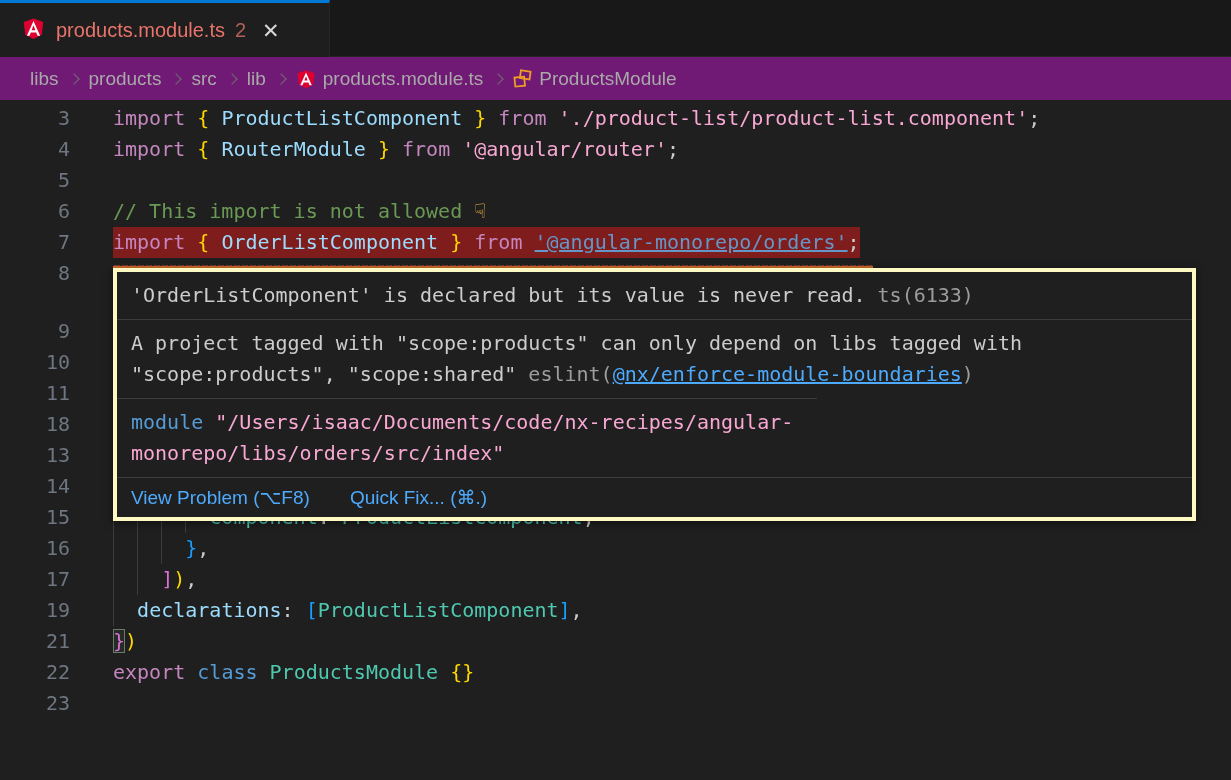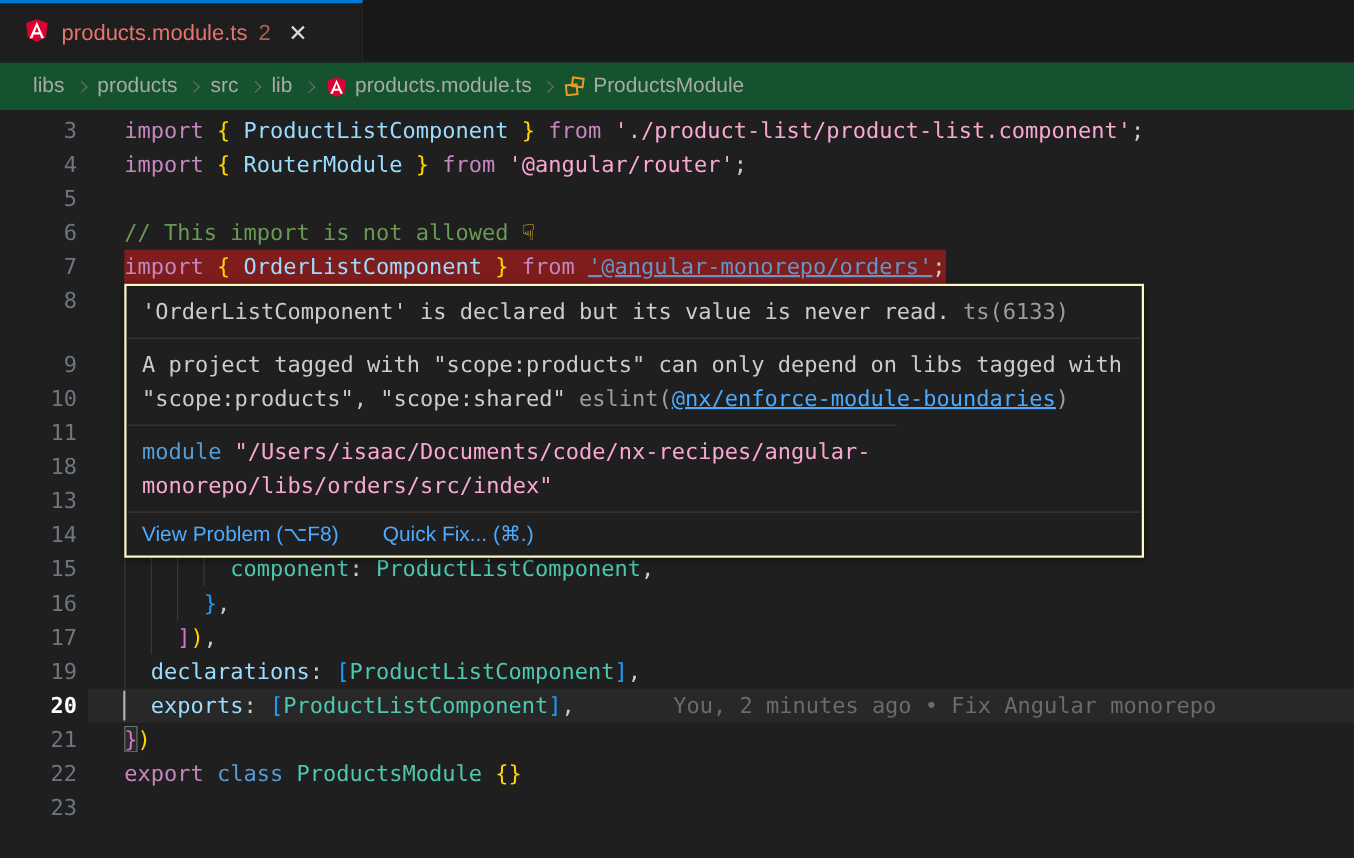--- a/index.html
+++ b/index.html
@@ -14,21 +14,21 @@
   .tab {
     position:absolute; left:0; top:0; width:330px; height:57px; background:#1e1e1e;
     border-top:3px solid var(--accent); border-right:1px solid #252525;
     display:flex; align-items:center; padding:0 14px 0 22px; cursor:pointer;
   }
   .tab-label { color:#e8746c; font-size:20px; margin-left:11px; }
   .tab-badge { color:#b26059; font-size:20px; margin-left:10px; }
   .tab-close { color:#d7d7d7; font-size:21px; margin-left:16px; cursor:pointer; line-height:1; }
 
   
-  .breadcrumbs { position:absolute; left:0; top:57px; width:100%; height:43px; background:#14532d;
+  .breadcrumbs { position:absolute; left:0; top:57px; width:100%; height:43px; background:#701a75;
     display:flex; align-items:center; padding-left:30px; color:#a9a9a9; font-size:19px; }
   .crumb { display:flex; align-items:center; cursor:pointer; }
   .crumb-sep { width:8px; height:8px; border-right:1.6px solid #6e6e6e; border-top:1.6px solid #6e6e6e;
     transform:rotate(45deg); margin:0 11px 0 11px; flex:none; }
   .crumb .ic { margin-right:7px; display:flex; align-items:center; }
 
   
   .editor { position:absolute; left:0; top:100px; width:100%; height:680px;
     font-family:"DejaVu Sans Mono","Liberation Mono",monospace; font-size:20px; }
   .row { position:relative; height:31px; }
@@ -53,22 +53,22 @@
   .tok-b2   { color:#da70d6; }
   .tok-b2m  { color:#da70d6; box-shadow:inset 0 0 0 1px #6a7a6a; background:rgba(90,130,90,0.12); }
   .tok-b3   { color:#179fff; }
   .tok-p    { color:#cccccc; }
   .tok-emoji{ color:#f0b73f; font-family:"DejaVu Sans",sans-serif; }
 
   .hl { background:#7f1d1d; }
   .squiggle { position:absolute; left:113px; top:25px; width:760px; height:7px; }
 
   
-  .hover-widget { position:absolute; left:113px; top:258px; width:927px; background:#1f1f1f;
-    border:2px solid #fef9c3; z-index:20; font-family:"DejaVu Sans Mono","Liberation Mono",monospace;
+  .hover-widget { position:absolute; left:113px; top:268px; width:1083px; background:#1f1f1f;
+    border:4px solid #fef9c3; z-index:20; font-family:"DejaVu Sans Mono","Liberation Mono",monospace;
     font-size:20px; color:#cccccc; box-shadow:0 2px 8px rgba(0,0,0,0.5); }
   .hover-section { padding:8px 14px; line-height:31px; }
   .hover-section + .hover-section { border-top:1px solid #3c3c3c; }
   .hs-module { max-width:700px; }
   .dim { color:#9d9d9d; }
   .hover-link { color:var(--link); text-decoration:underline; cursor:pointer; }
   .hover-actions { border-top:1px solid #3c3c3c; padding:0 14px; height:40px; display:flex;
     align-items:center; gap:40px; font-family:"Liberation Sans",sans-serif; font-size:19px; }
   .action { color:var(--link); cursor:pointer; text-decoration:none; }
 </style>
@@ -202,28 +202,20 @@
           <div class="guide" style="left: 113px;"></div>
           <div class="guide" style="left: 137.082px;"></div>
           <div class="gutter">17</div>
           <div class="content"><span class="tok-p">    </span><span class="tok-b2">]</span><span class="tok-b1">)</span><span class="tok-p">,</span></div>
         </div>
         <div class="row">
           <div class="guide" style="left: 113px;"></div>
           <div class="gutter">19</div>
           <div class="content"><span class="tok-p">  </span><span class="tok-id">declarations</span><span class="tok-p">: </span><span class="tok-b3">[</span><span class="tok-type">ProductListComponent</span><span class="tok-b3">]</span><span class="tok-p">,</span></div>
         </div>
-        <div class="row cur">
-          <div class="curline-bg"></div>
-          <div class="guide" style="left: 113px;"></div>
-          <div class="gutter">20</div>
-          <div class="content"><span class="tok-p">  </span><span class="tok-id">exports</span><span class="tok-p">: </span><span class="tok-b3">[</span><span class="tok-type">ProductListComponent</span><span class="tok-b3">]</span><span class="tok-p">,</span></div>
-          <div class="cursor"></div>
-          <span class="blame">You, 2 minutes ago • Fix Angular monorepo</span>
-        </div>
         <div class="row">
           <div class="gutter">21</div>
           <div class="content"><span class="tok-b2m">}</span><span class="tok-b1">)</span></div>
         </div>
         <div class="row">
           <div class="gutter">22</div>
           <div class="content"><span class="tok-kw">export</span><span class="tok-p"> </span><span class="tok-kw2">class</span><span class="tok-p"> </span><span class="tok-type">ProductsModule</span><span class="tok-p"> </span><span class="tok-b1">{}</span></div>
         </div>
         <div class="row">
           <div class="gutter">23</div>

